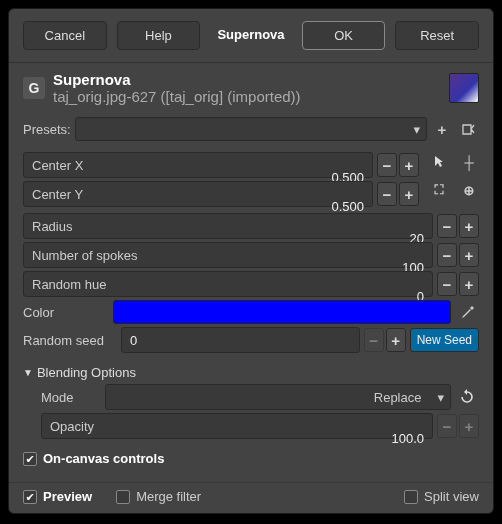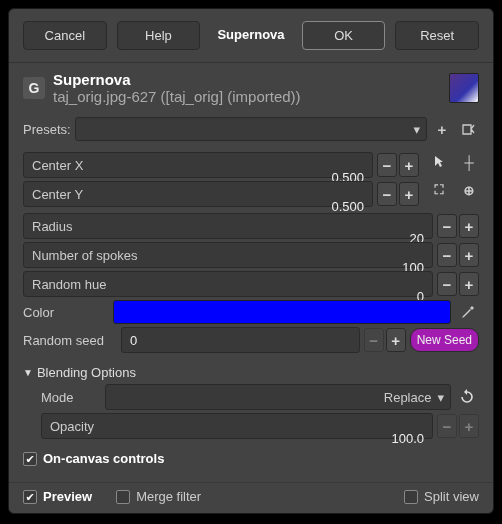--- a/index.html
+++ b/index.html
@@ -24,25 +24,25 @@
 .slider-field { flex: 1; background: #393939; border: 1px solid #2a2a2a; border-radius: 3px; height: 26px; display: flex; align-items: center; padding: 0 8px; }
 .slider-field .sval { margin-left: auto; color: #eee; margin-top: 24px; }
 .spinner { display: flex; gap: 2px; }
 .spinbtn { width: 20px; height: 24px; background: #4a4a4a; border: 1px solid #2a2a2a; color: #ddd; display: flex; align-items: center; justify-content: center; cursor: pointer; border-radius: 3px; font-size: 15px; font-weight: bold; }
 .spinbtn.disabled { opacity: 0.4; cursor: default; }
 .tools-col { display: flex; flex-direction: column; gap: 2px; margin-left: 2px; }
 .tools-col .iconbtn { width: 20px; height: 26px; font-size: 13px; }
 .color-swatch { flex: 1; height: 24px; background: #0000ff; border: 1px solid #222; border-radius: 3px; cursor: pointer; }
 .eye-btn { width: 24px; height: 24px; background: #434343; display: flex; align-items: center; justify-content: center; cursor: pointer; }
 .seed-input { flex: 1; background: #393939; border: 1px solid #2a2a2a; border-radius: 3px; height: 26px; padding: 0 8px; color: #eee; display: flex; align-items: center; }
-.newseed { background: #a21caf; border: 1px solid #2a2a2a; border-radius: 10px; padding: 4px 6px; color: #eee; cursor: pointer; font-size: 12px; }
+.newseed { background: #0369a1; border: 1px solid #2a2a2a; border-radius: 3px; padding: 4px 6px; color: #eee; cursor: pointer; font-size: 12px; }
 .section-title { display: flex; align-items: center; margin: 12px 0 4px; color: #ddd; font-size: 13px; }
 .tri { margin-right: 4px; font-size: 10px; }
 .mode-row { margin-left: 18px; }
-.mode-select { flex: 1; background: #393939; border: 1px solid #2a2a2a; border-radius: 3px; height: 26px; display: flex; align-items: center; justify-content: flex-end; padding: 0 6px; gap: 6px; }
+.mode-select { flex: 1; background: #393939; border: 1px solid #2a2a2a; border-radius: 3px; height: 26px; display: flex; align-items: center; justify-content: flex-end; padding: 0 6px; gap: 16px; }
 .reset-icon { width: 24px; height: 24px; display: flex; align-items: center; justify-content: center; cursor: pointer; }
 .checkrow { display: flex; align-items: flex-end; gap: 6px; margin: 6px 0; }
 .checkbox { width: 14px; height: 14px; border: 1px solid #888; border-radius: 2px; display: flex; align-items: center; justify-content: center; background: #3a3a3a; cursor: pointer; font-size: 11px; line-height: 1; color: #fff; }
 .checkbox.checked::after { content: "✔"; }
 .footer { display: flex; align-items: flex-end; gap: 6px; padding: 6px 14px 10px; border-top: 1px solid #383838; }
 .footer .spacer { flex: 1; }
 .bold { font-weight: bold; color: #fff; }
 svg { display: block; }
 .two-col { display: flex; gap: 8px; }
 .two-col .left { flex: 1; }

